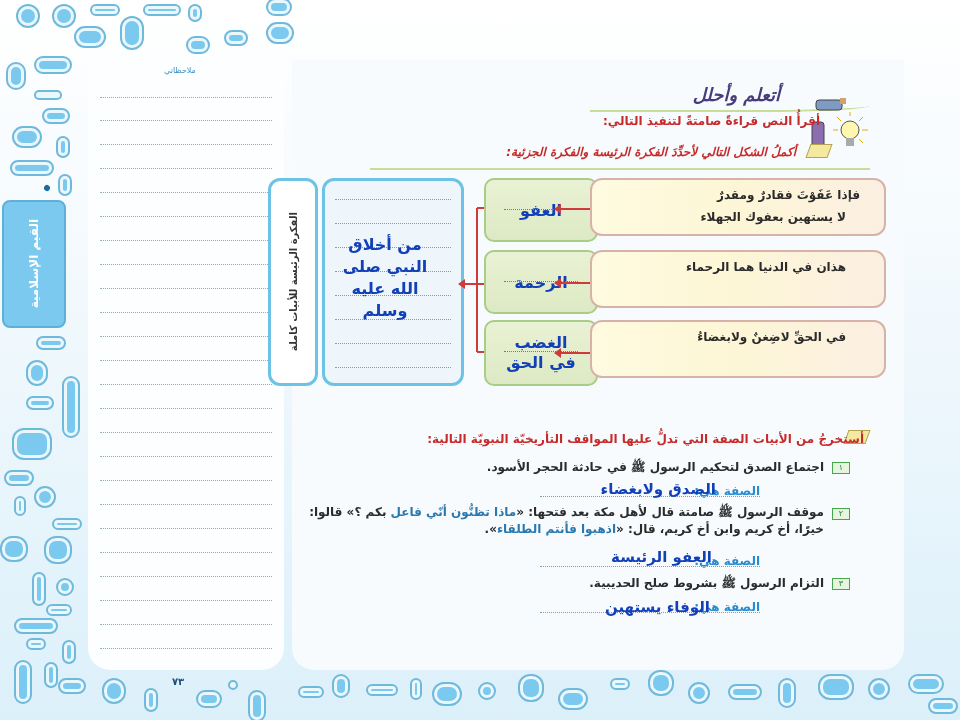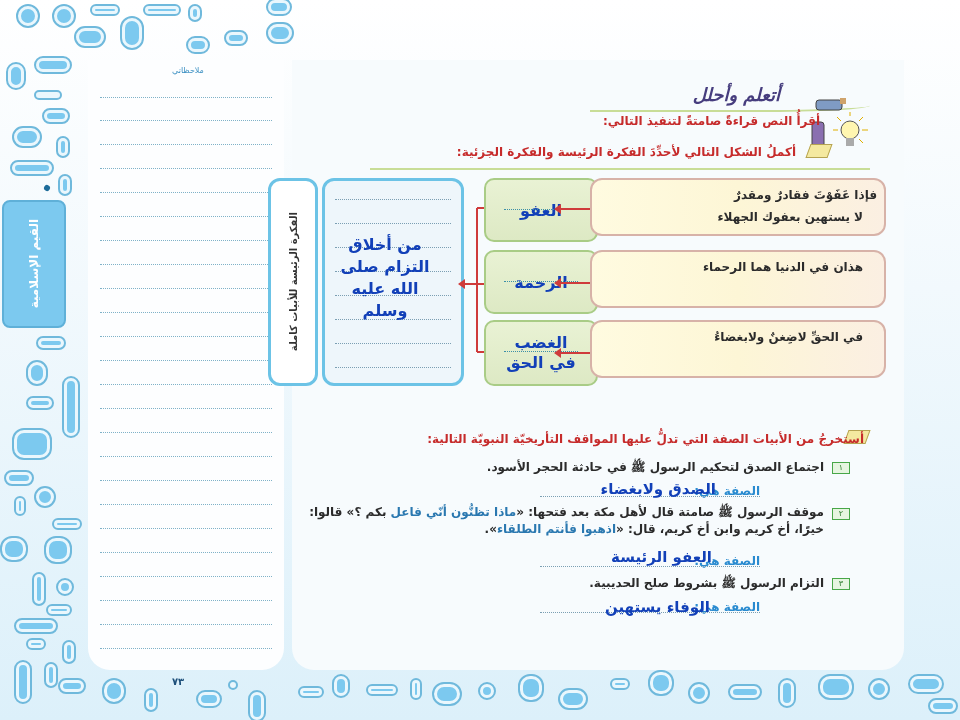--- a/index.html
+++ b/index.html
@@ -20,21 +20,21 @@
     position: absolute;
     background: #fbfdfe;
     border-radius: 0 0 22px 22px;
   }
   #left-panel { left: 88px; top: 60px; width: 196px; height: 610px; background: #fdfeff; }
   #main-panel { left: 292px; top: 60px; width: 612px; height: 610px; background: #f7fbfd; border-radius: 0 0 22px 22px; }
   .dotline {
     position: absolute; left: 100px; width: 172px; height: 0;
     border-top: 1px dotted #7fb2c8;
   }
-  .left-logo { position: absolute; left: 172px; top: 66px; font-size: 8px; color: #3a8fc2; }
+  .left-logo { position: absolute; left: 164px; top: 66px; font-size: 8px; color: #3a8fc2; }
   #side-tab {
     position: absolute; left: 2px; top: 200px; width: 64px; height: 128px;
     background: #7cc9ef; border: 2px solid #5fb0d8; border-radius: 8px;
     display: flex; align-items: center; justify-content: center;
   }
   #side-tab span {
     writing-mode: vertical-rl; transform: rotate(180deg);
     color: #fff; font-size: 12px; font-weight: bold;
   }
   .side-dot { position: absolute; left: 44px; top: 185px; width: 6px; height: 6px; background: #1d6c9a; border-radius: 3px; transform: rotate(30deg); }
@@ -50,21 +50,21 @@
   }
   .bulb {
     position: absolute; left: 808px; top: 98px; width: 62px; height: 58px;
   }
   .subcurve { position: absolute; left: 370px; top: 160px; width: 500px; height: 10px; border-bottom: 2px solid #c8dd97; }
 
   .verse-box {
     position: absolute; left: 590px; width: 296px; height: 58px;
     background: linear-gradient(90deg, #fffbe0 0%, #fdf6d6 50%, #fbefe2 100%);
     border: 2px solid #d7b2a8; border-radius: 12px;
-    direction: rtl; padding: 8px 7px 0 12px; font-size: 12px; color: #2b2b2b; font-weight: bold;
+    direction: rtl; padding: 8px 24px 0 12px; font-size: 12px; color: #2b2b2b; font-weight: bold;
   }
   .verse-box .l1 { display: block; margin-bottom: 8px; }
   .verse-box .l2 { display: block; padding-right: 14px; }
   .arrow {
     position: absolute; height: 2px; background: #cf3b3b;
   }
   .arrow::before {
     content: ""; position: absolute; left: -6px; top: -4px;
     border-right: 7px solid #cf3b3b; border-top: 5px solid transparent; border-bottom: 5px solid transparent;
   }
@@ -224,37 +224,37 @@
     <line x1="42" y1="18" x2="42" y2="14"></line>
       <line x1="54" y1="32" x2="60" y2="32"></line>
     <line x1="30" y1="32" x2="25" y2="32"></line>
       <line x1="51" y1="23" x2="55" y2="19"></line>
     <line x1="33" y1="23" x2="29" y2="19"></line>
       <line x1="51" y1="41" x2="55" y2="45"></line>
   </g>
 </svg>
 <div class="instr" style="right:140px; top:114px;">أقرأُ النص قراءةً صامتةً لتنفيذ التالي:</div>
 <div class="gear-icon" style="left:808px; top:144px;"></div>
-<div class="instr" style="right:164px; top:145px;">أكملُ الشكل التالي لأحدِّدَ الفكرة الرئيسة والفكرة الجزئية:</div>
+<div class="instr" style="right:164px; top:145px;font-style:italic;">أكملُ الشكل التالي لأحدِّدَ الفكرة الرئيسة والفكرة الجزئية:</div>
 <div class="subcurve"></div>
 
 <div class="label-box">
   <span>الفكرة الرئيسة للأبيات كاملة</span>
 </div>
 <div class="main-idea-box">
   <div class="dl" style="top:18px"></div>
   <div class="dl" style="top:42px"></div>
   <div class="dl" style="top:66px"></div>
   <div class="dl" style="top:90px"></div>
   <div class="dl" style="top:114px"></div>
   <div class="dl" style="top:138px"></div>
   <div class="dl" style="top:162px"></div>
   <div class="dl" style="top:186px"></div>
 </div>
-<div class="main-idea-text">من أخلاق التزام صلى الله عليه وسلم</div>
+<div class="main-idea-text">من أخلاق النبي صلى الله عليه وسلم</div>
 <div class="mid-arrow"></div>
 <div class="bracket"></div>
 
 <div class="sub-box" style="top:178px;">
   <div class="dl"></div>
   <span>العفو</span>
 </div>
 <div class="arrow" style="left:560px; top:208px; width:40px;"></div>
 <div class="verse-box" style="top:178px;">
   <span class="l1">فإذا عَفَوْتَ فقادرٌ ومقدرٌ</span>

